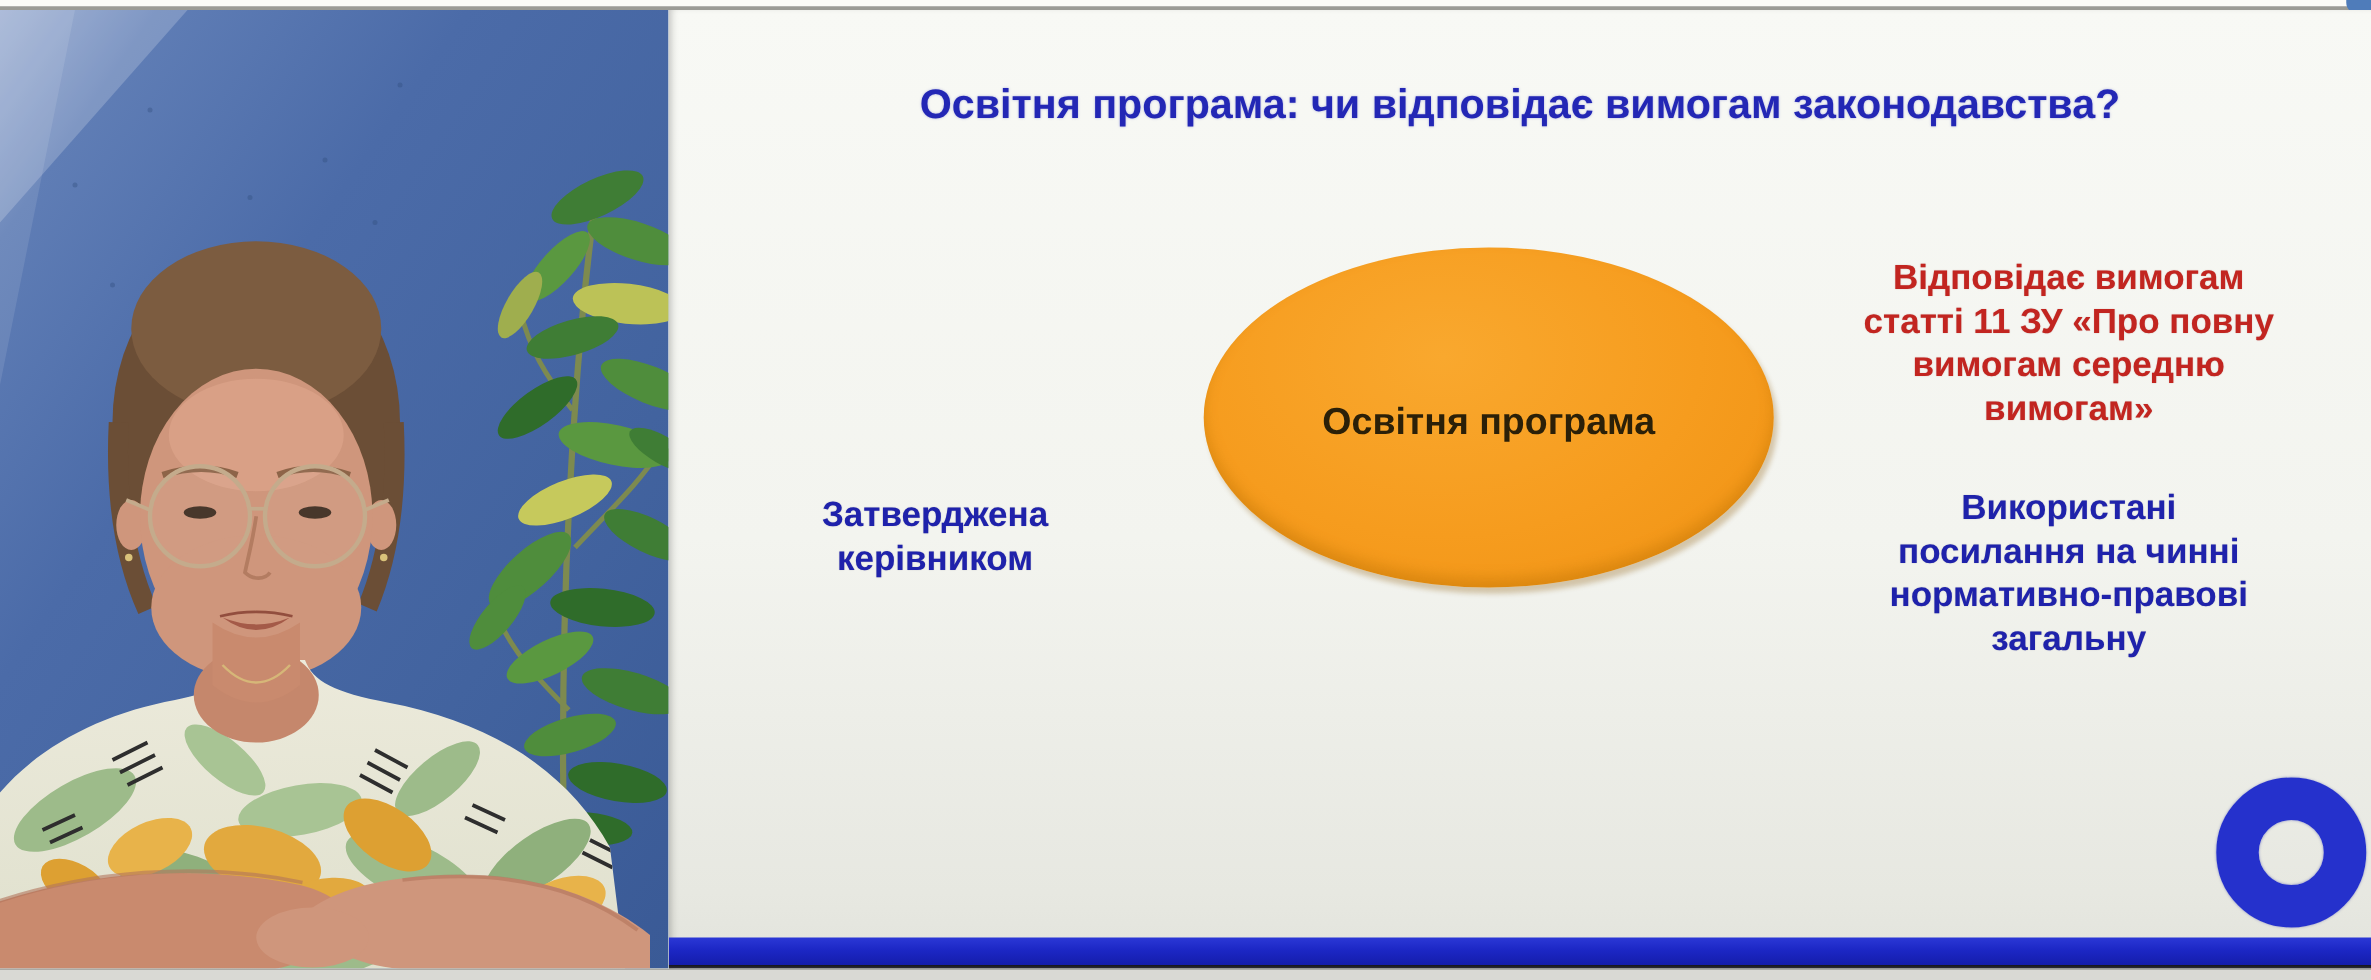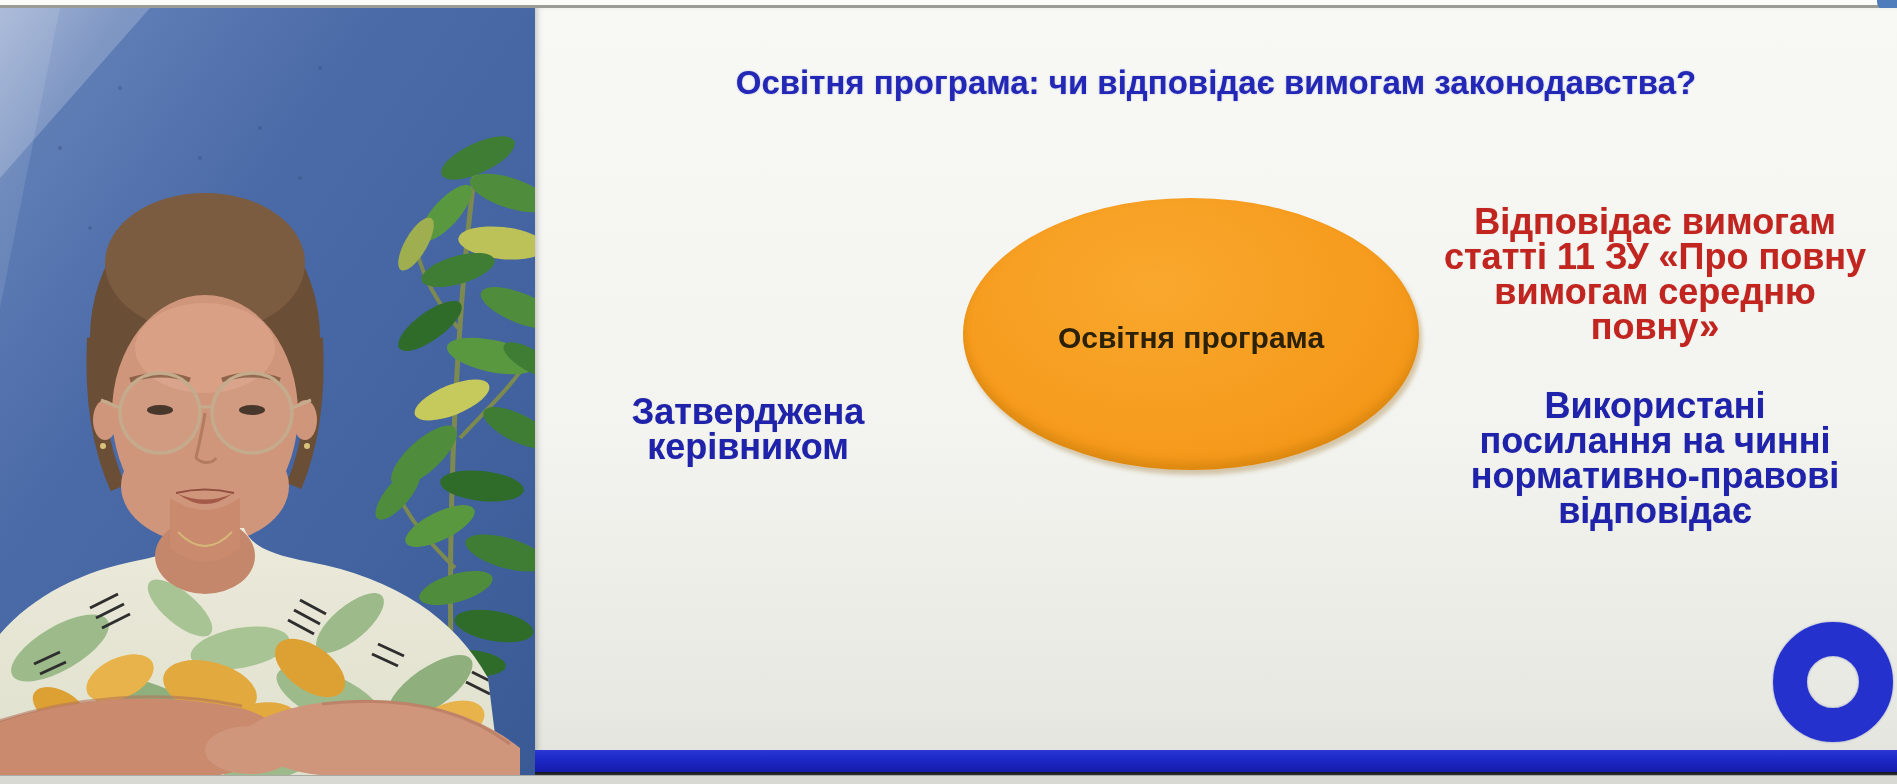--- a/index.html
+++ b/index.html
@@ -15,21 +15,21 @@
   
   .video{position:absolute;left:0;top:8px;width:535px;height:767px;overflow:hidden;}
   .video svg{display:block;}
   
   .slide{position:absolute;left:535px;top:8px;width:1362px;height:767px;overflow:hidden;
          background:linear-gradient(180deg,#f8f9f5 0%,#f3f4ef 55%,#e7e8e1 92%,#e2e3dc 100%);
          box-shadow:inset 5px 0 7px -4px rgba(0,0,0,.28);}
   .slide-title{position:absolute;left:0;top:56px;width:100%;text-align:center;
                font-size:33px;font-weight:bold;color:#2327b5;letter-spacing:0px;
                text-shadow:0 0 2px rgba(35,39,181,.35);}
-  .tblock{position:absolute;text-align:center;font-weight:bold;font-size:36px;line-height:35px;
+  .tblock{position:absolute;text-align:center;font-weight:bold;font-size:28px;line-height:35px;
           text-shadow:0 0 1px rgba(0,0,60,.25);}
   .blue{color:#1f22ab;}
   .red{color:#c22520;text-shadow:0 0 1px rgba(120,10,10,.3);}
   .left1{left:62px;top:230px;width:390px;}
   .left2{left:38px;top:386px;width:350px;}
   .right1{left:905px;top:196px;width:430px;}
   .right2{left:905px;top:380px;width:430px;}
   .ellipse{position:absolute;left:428px;top:190px;width:456px;height:272px;border-radius:50%;
            background:radial-gradient(ellipse at 42% 32%,#f9a82e 0%,#f69c1e 55%,#ef9213 100%);
            box-shadow:3px 5px 4px rgba(140,90,10,.30), inset 0 -7px 10px rgba(190,115,5,.45);
@@ -194,28 +194,28 @@
     </div>
 
     <div class="ellipse">
       <span>Освітня програма</span>
     </div>
 
     <div class="tblock red right1">
       <div>Відповідає вимогам</div>
       <div>статті 11 ЗУ «Про повну</div>
       <div>вимогам середню</div>
-      <div>повну»</div>
+      <div>вимогам»</div>
     </div>
 
     <div class="tblock blue right2">
       <div>Використані</div>
       <div>посилання на чинні</div>
       <div>нормативно-правові</div>
-      <div>відповідає</div>
+      <div>загальну</div>
     </div>
 
     <div class="ring"></div>
     <div class="bar"></div>
     <div class="bar-shadow"></div>
   </div>
 
   <div class="bottom-strip"></div>
 </div>
 

